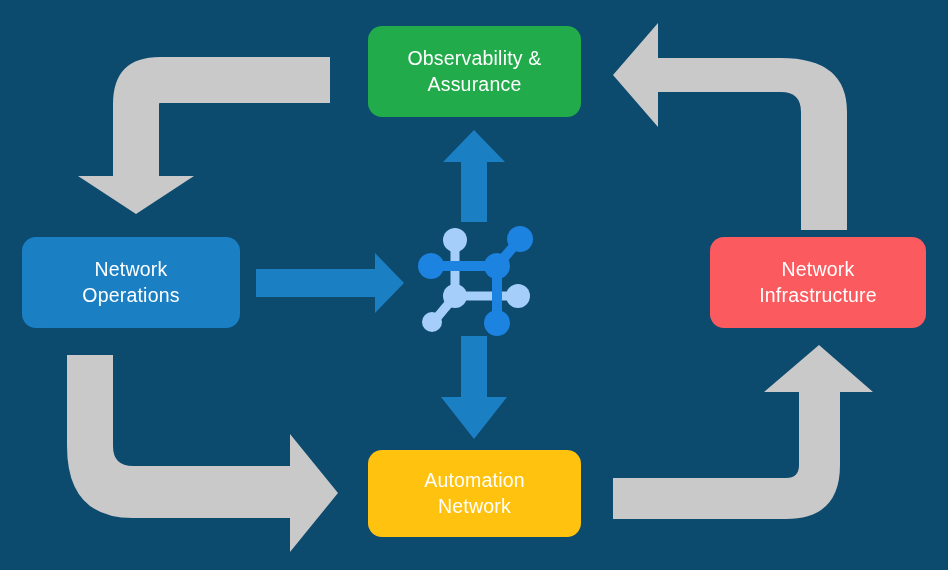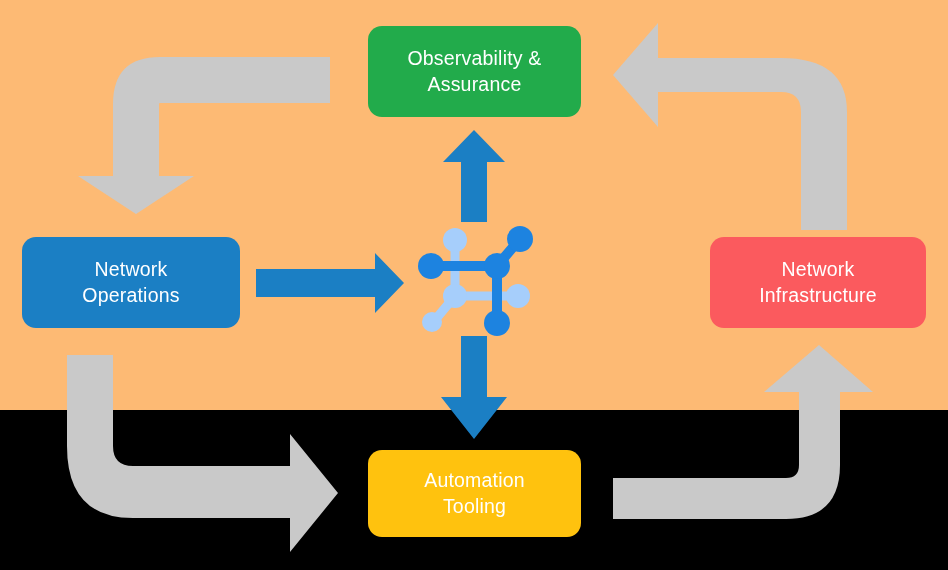--- a/index.html
+++ b/index.html
@@ -10,22 +10,22 @@
   }
   body {
     width: 948px;
     height: 570px;
     overflow: hidden;
     font-family: "Liberation Sans", sans-serif;
   }
   #stage {
     position: relative;
     width: 948px;
-    height: 410px;
-    background: #fdba74;
+    height: 570px;
+    background: #0c4a6e;
   }
   #stage > svg.layer {
     position: absolute;
     left: 0;
     top: 0;
     width: 948px;
     height: 570px;
   }
   .node-box {
     position: absolute;
@@ -202,16 +202,16 @@
 Operations</span>
   </div>
 
   <div class="node-box" id="box-infrastructure">
     <span class="label-text">Network
 Infrastructure</span>
   </div>
 
   <div class="node-box" id="box-automation">
     <span class="label-text">Automation
-Tooling</span>
+Network</span>
   </div>
 
 </div>
 
 </body></html>

